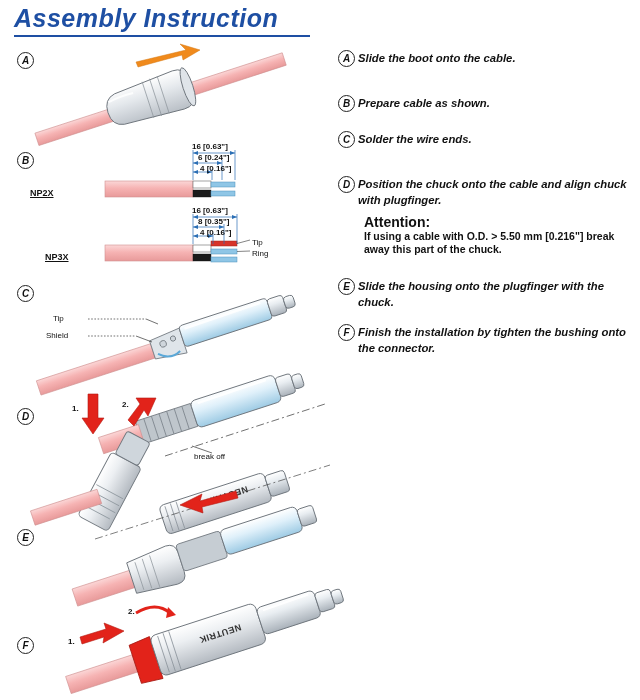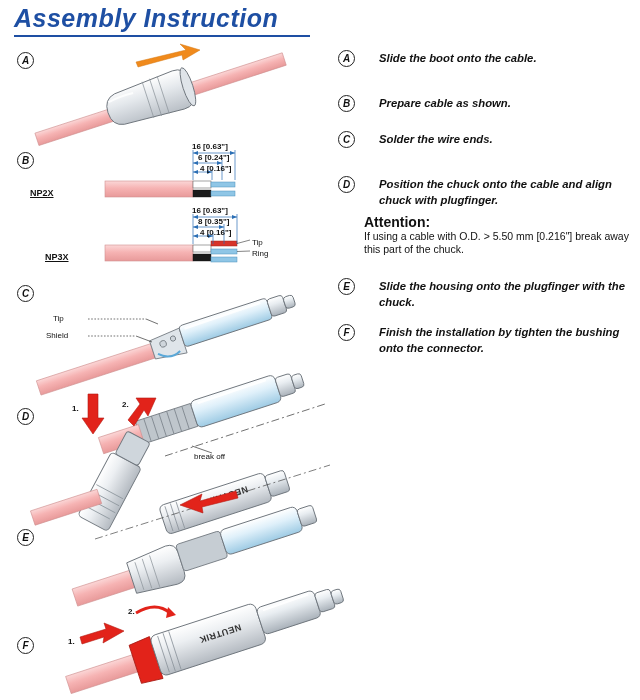--- a/index.html
+++ b/index.html
@@ -32,26 +32,26 @@
   }
 
   
   .instr{position:absolute;left:338px;width:292px;}
   .instr .bd{
     position:absolute;left:0;top:0;width:17px;height:17px;border-radius:50%;
     border:1px solid #222;box-sizing:border-box;
     font-size:10px;font-style:italic;font-weight:bold;text-align:center;line-height:15px;
   }
   .instr .txt{
-    margin-left:41px;font-size:11.3px;font-style:italic;font-weight:bold;
+    margin-left:20px;font-size:11.3px;font-style:italic;font-weight:bold;
     line-height:16px;color:#111;
   }
   .attn{margin-left:26px;margin-top:6px;}
   .attn .h{font-size:14px;font-weight:bold;font-style:normal;}
-  .attn .b{font-size:10.5px;font-weight:normal;font-style:normal;line-height:13px;}
+  .attn .b{font-size:10.5px;font-weight:bold;font-style:normal;line-height:13px;}
 
   
   .lbl{position:absolute;font-size:8px;font-family:"Liberation Sans",sans-serif;color:#111;white-space:nowrap;}
   .lbl.b{font-weight:bold;}
   .lbl.u{text-decoration:underline;font-weight:bold;font-size:9px;}
   svg{display:block;overflow:visible;}
 </style>
 </head>
 <body>
 

